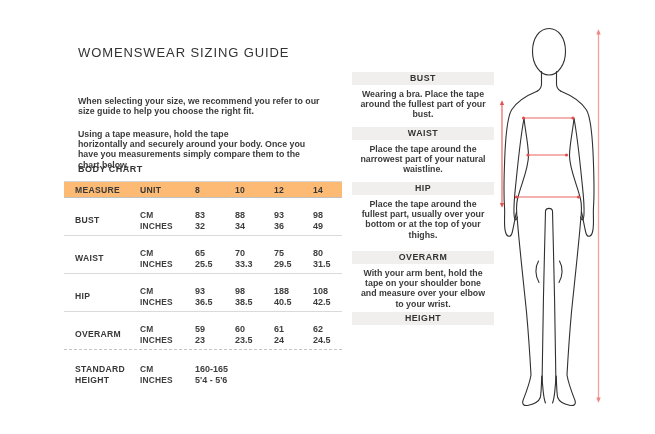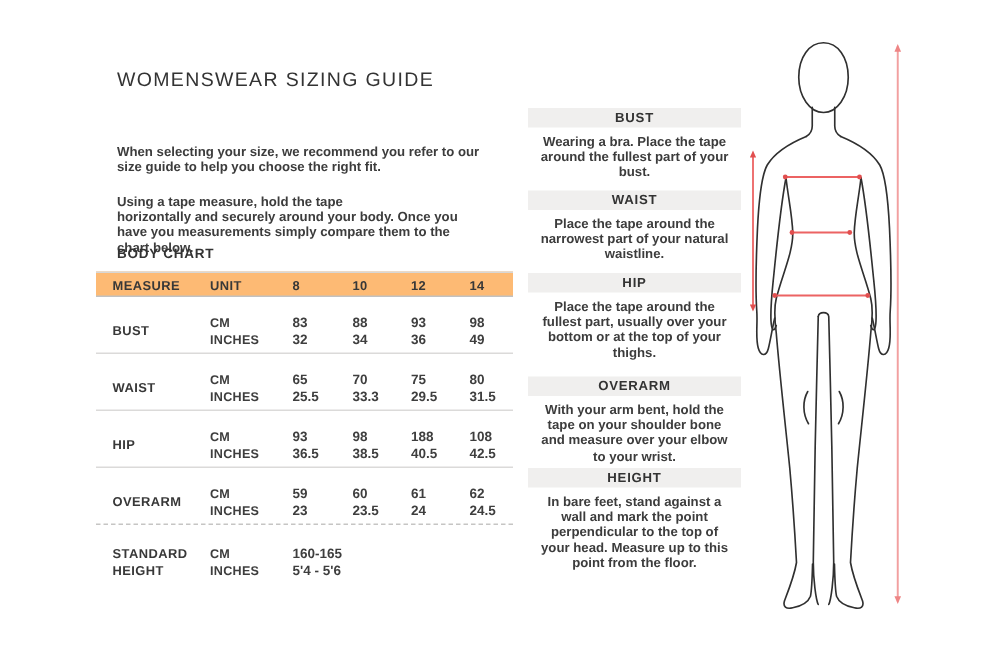--- a/index.html
+++ b/index.html
@@ -252,25 +252,20 @@
 </div>
 <div class="abs sec overarm">
   <div class="bar">OVERARM</div>
   <div class="txt">With your arm bent, hold the
 tape on your shoulder bone
 and measure over your elbow
 to your wrist.</div>
 </div>
 <div class="abs sec height">
   <div class="bar">HEIGHT</div>
-  <div class="txt">In bare feet, stand against a
-wall and mark the point
-perpendicular to the top of
-your head. Measure up to this
-point from the floor.</div>
 </div>
 
 <div class="abs figure">
   <svg width="160" height="412" viewBox="0 0 160 412" xmlns="http://www.w3.org/2000/svg">
     <g stroke="#303030" stroke-width="1.1" fill="none" stroke-linecap="round" stroke-linejoin="round">
 
       <path d="M56,6.5 C46.5,6.5 39.5,16 39.5,29.5 C39.5,42.5 47,53 56,53 C65,53 72.5,42.5 72.5,29.5 C72.5,16 65.5,6.5 56,6.5 Z"></path>
 
       <path d="M48.5,49.5 L48.5,62 C48.5,65 47,67.5 44.5,69"></path>
       <path d="M63.5,49.5 L63.5,62 C63.5,65 65,67.5 67.5,69"></path>

